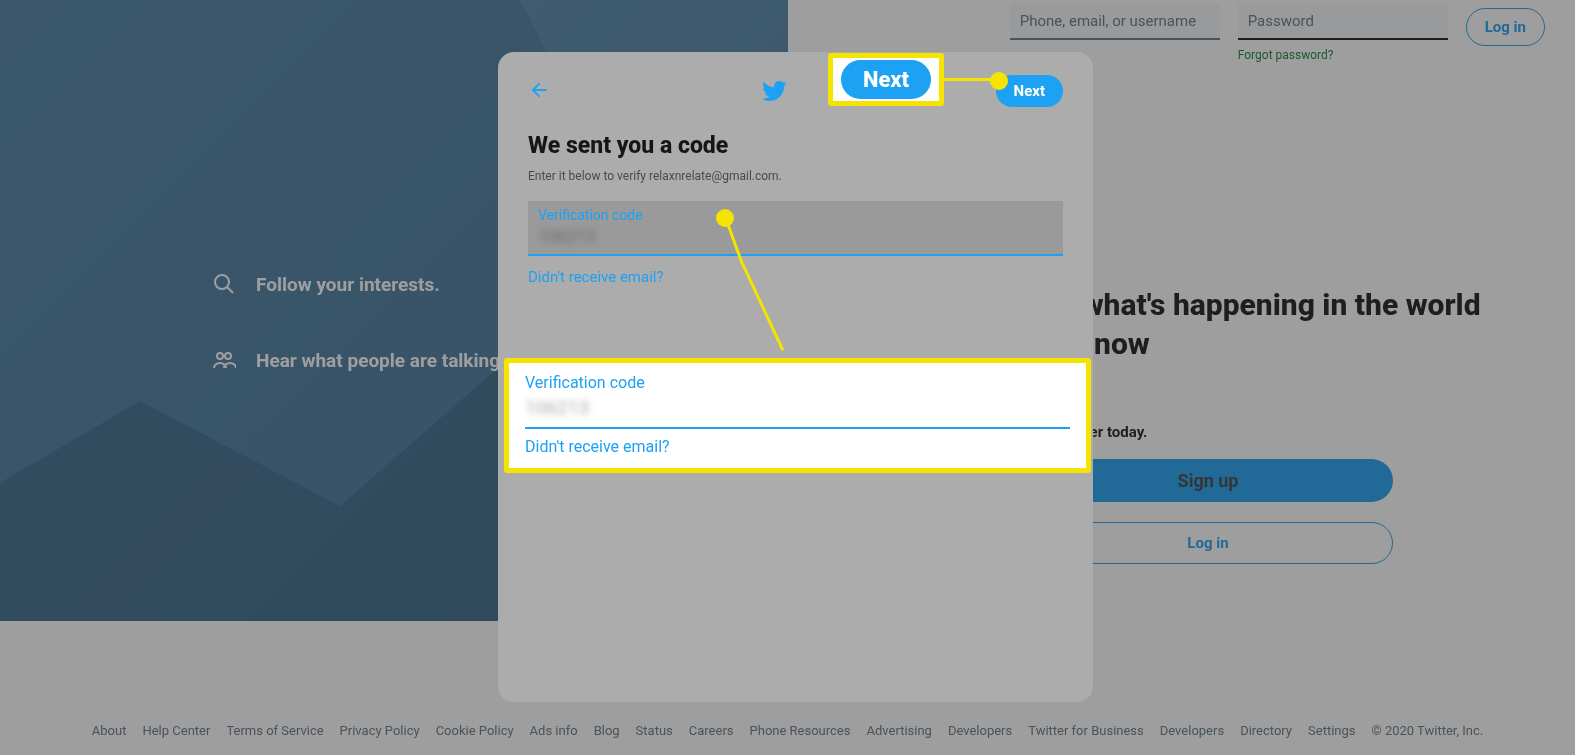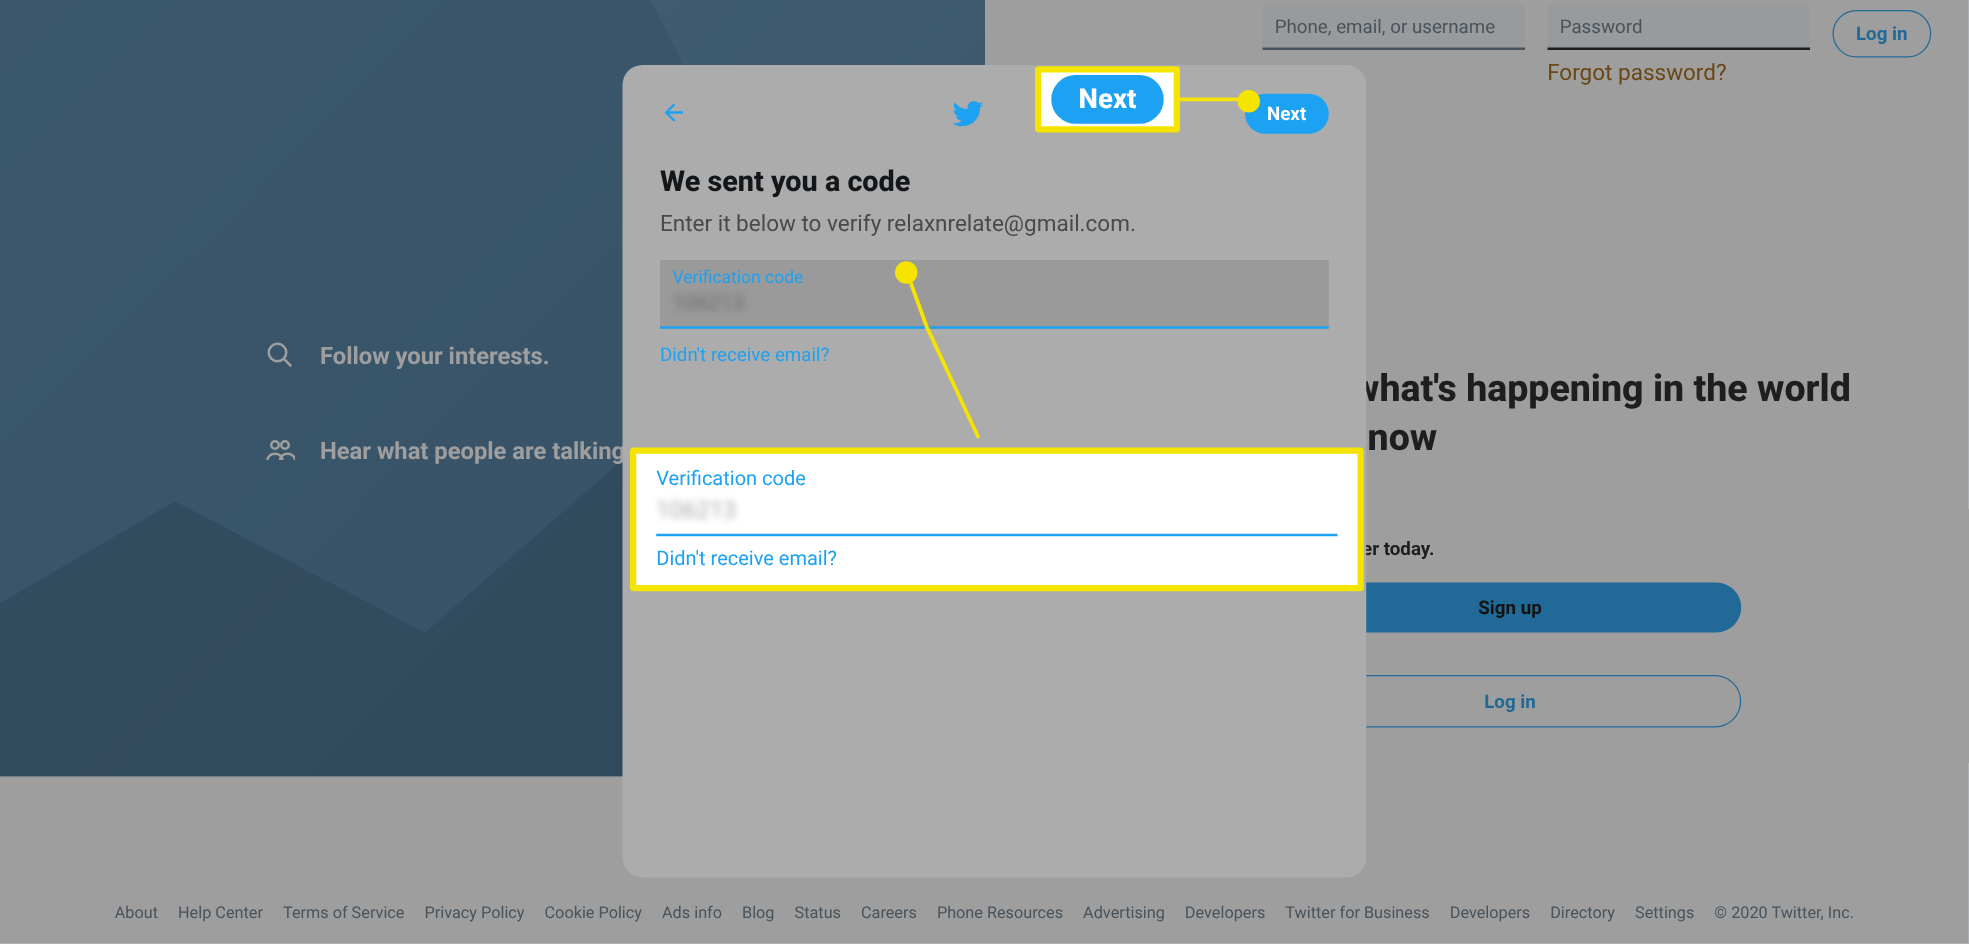--- a/index.html
+++ b/index.html
@@ -11,41 +11,41 @@
 .features { position: absolute; left: 210px; top: 270px; z-index: 2; }
 .feature-item { display: flex; align-items: center; color: #fff; font-size: 19px; font-weight: 700; margin-bottom: 48px; }
 .feature-icon { width: 28px; height: 28px; margin-right: 18px; display: flex; align-items: center; justify-content: center; }
 .feature-icon svg { width: 24px; height: 24px; fill: none; stroke: #fff; stroke-width: 2; }
 .right-panel { flex: 1; padding: 4px 30px; position: relative; }
 .login-bar { display: flex; align-items: flex-start; gap: 18px; justify-content: flex-end; }
 .login-input-wrap { display: flex; flex-direction: column; }
 .login-input { width: 210px; height: 36px; border: none; border-bottom: 2px solid #657786; background: #f5f8fa; padding: 8px 10px; font-size: 15px; color: #14171a; }
 .login-input.pw { border-bottom-color: #14171a; }
 .login-input::placeholder { color: #657786; }
-.forgot-link { color: #a16207; font-size: 18px; margin-top: 8px; cursor: pointer; }
+.forgot-link { color: #15803d; font-size: 12px; margin-top: 8px; cursor: pointer; }
 .login-btn-header { border: 1px solid #1da1f2; background: transparent; color: #1da1f2; font-weight: 700; font-size: 15px; padding: 9px 18px; border-radius: 20px; cursor: pointer; margin-top: 4px; }
 .hero { margin-top: 155px; margin-left: 205px; }
 .hero-bird { width: 42px; height: 42px; fill: #1da1f2; margin-bottom: 22px; }
 .hero-title { font-size: 30px; font-weight: 800; color: #14171a; line-height: 1.3; margin-bottom: 60px; }
 .hero-sub { font-size: 15px; font-weight: 700; color: #14171a; margin-bottom: 18px; }
-.signup-btn { display: block; width: 370px; background: #1da1f2; color: #000000; font-weight: 700; font-size: 15px; border: none; border-radius: 22px; padding: 11px; cursor: pointer; margin-bottom: 34px; }
+.signup-btn { display: block; width: 370px; background: #1da1f2; color: #404040; font-weight: 700; font-size: 18px; border: none; border-radius: 22px; padding: 11px; cursor: pointer; margin-bottom: 20px; }
 .login-btn-hero { display: block; width: 370px; background: transparent; color: #1da1f2; font-weight: 700; font-size: 15px; border: 1px solid #1da1f2; border-radius: 22px; padding: 11px; cursor: pointer; }
 .footer { height: 50px; display: flex; align-items: center; justify-content: center; gap: 16px; flex-wrap: wrap; padding: 0 20px; font-size: 13px; color: #657786; }
 .footer a { color: #657786; text-decoration: none; cursor: pointer; }
 .footer-copy { color: #657786; }
 
 .modal-backdrop { position: absolute; inset: 0; background: rgba(40,40,40,0.45); z-index: 10; }
 .modal { position: absolute; left: 498px; top: 52px; width: 595px; height: 650px; background: #acacac; border-radius: 16px; z-index: 20; padding: 14px 30px 30px 30px; }
 .modal-header { display: flex; align-items: center; justify-content: space-between; height: 50px; }
 .back-arrow { width: 24px; height: 24px; cursor: pointer; }
 .back-arrow svg { width: 22px; height: 22px; fill: #1da1f2; }
 .modal-bird { width: 26px; height: 26px; fill: #1da1f2; }
 .next-btn-orig { background: #1da1f2; color: #fff; font-weight: 700; font-size: 15px; border: none; border-radius: 17px; padding: 7px 18px; cursor: pointer; }
 .modal-title { font-size: 23px; font-weight: 800; color: #14171a; margin-top: 16px; margin-bottom: 10px; }
-.modal-sub { font-size: 18px; color: #4a4a4a; margin-bottom: 18px; }
+.modal-sub { font-size: 12px; color: #4a4a4a; margin-bottom: 18px; }
 .input-block { background: #9a9a9a; border-bottom: 2px solid #1da1f2; padding: 6px 10px 8px 10px; margin-bottom: 10px; }
 .input-label { color: #1da1f2; font-size: 14px; display: block; margin-bottom: 3px; }
 .input-value { color: #6a6a6a; font-size: 17px; filter: blur(3px); user-select: none; }
 .resend-link { color: #1da1f2; font-size: 15px; cursor: pointer; margin-top: 2px; display: inline-block; }
 
 .callout-next { position: absolute; left: 828px; top: 53px; width: 116px; height: 53px; border: 5px solid #f5e400; background: #fff; z-index: 30; border-radius: 3px; display: flex; align-items: center; justify-content: center; }
 .callout-next-btn { background: #1da1f2; color: #fff; font-weight: 800; font-size: 22px; border: none; border-radius: 23px; padding: 7px 22px; }
 .callout-input { position: absolute; left: 504px; top: 358px; width: 587px; height: 115px; border: 5px solid #f5e400; background: #fff; z-index: 30; border-radius: 3px; padding: 10px 16px 8px 16px; }
 .callout-input .input-block2 { border-bottom: 2px solid #1da1f2; padding-bottom: 8px; margin-bottom: 8px; }
 .callout-input .input-label2 { color: #1da1f2; font-size: 16px; }

